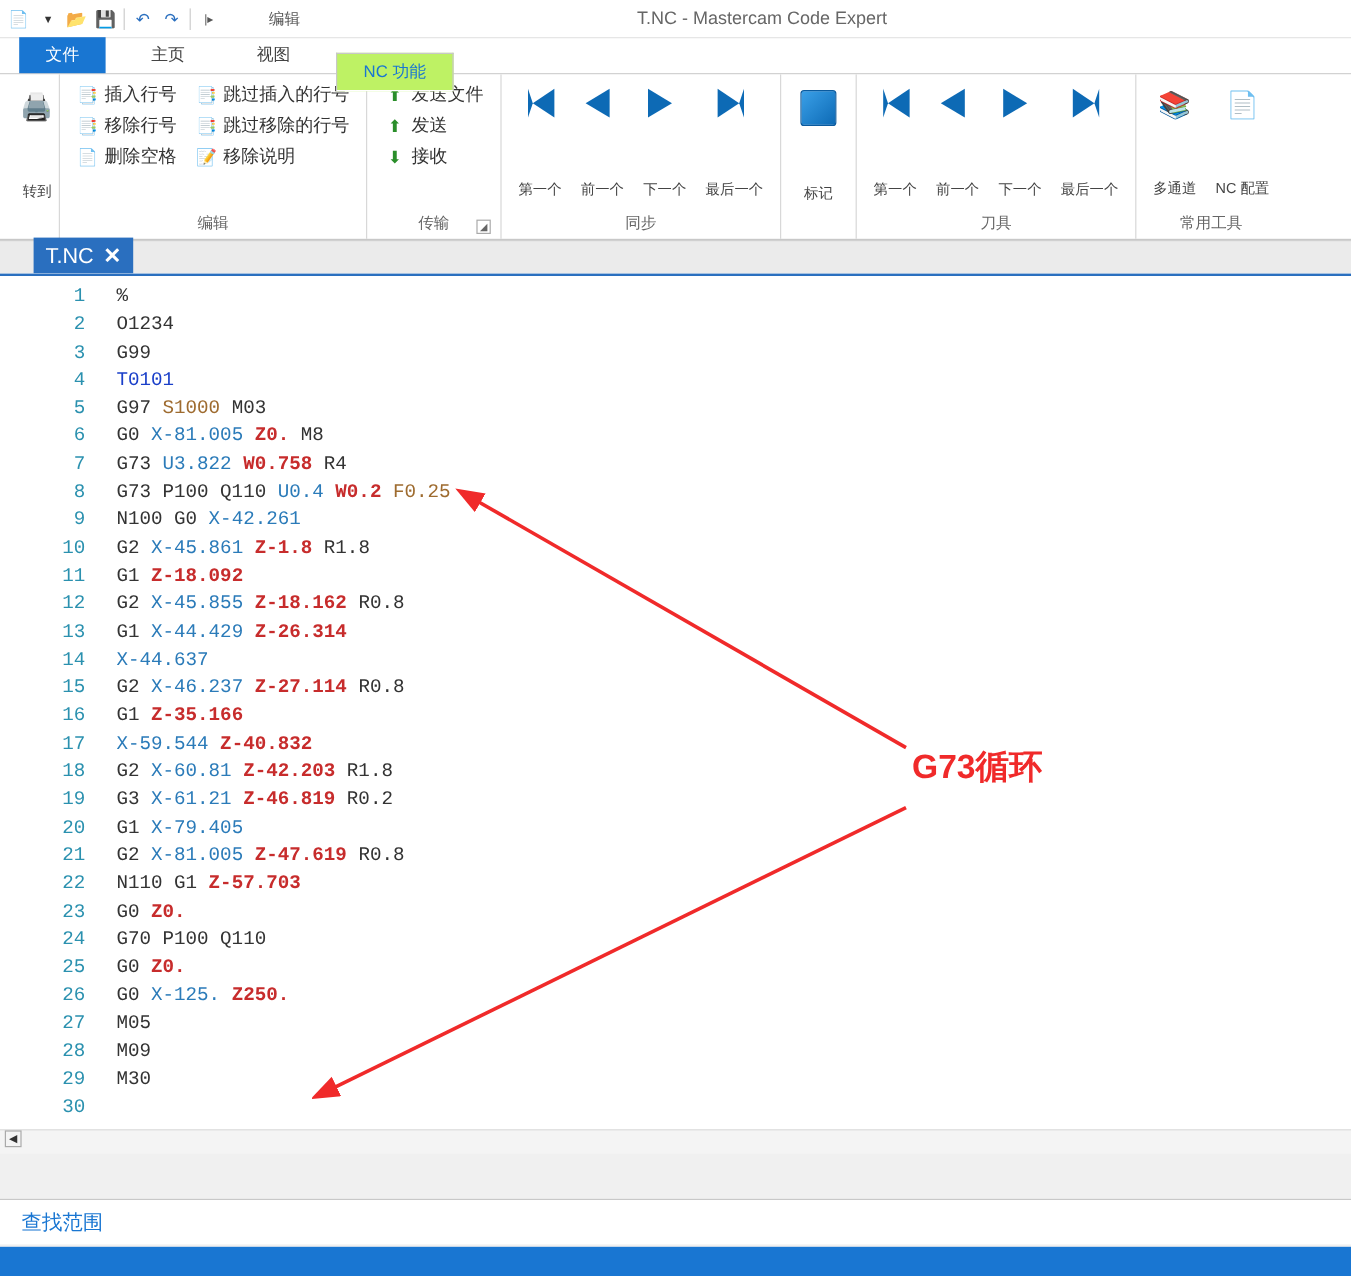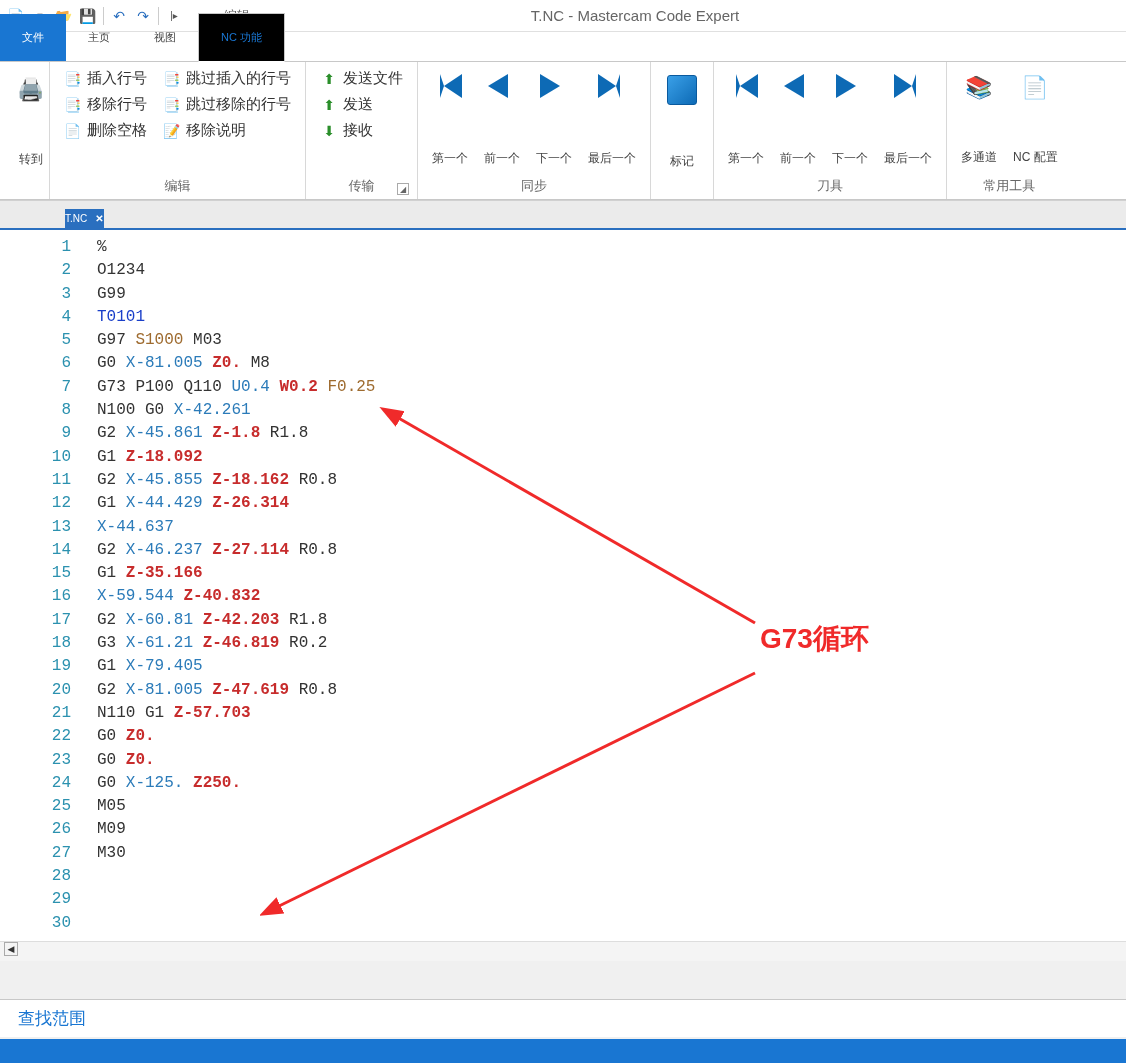--- a/index.html
+++ b/index.html
@@ -7,23 +7,23 @@
 
 
 .qat { height:32px; background:#fff; border-bottom:1px solid #e0e0e0; display:flex; align-items:center; padding:0 4px; }
 .qat .qbtn { width:24px; height:24px; display:flex; align-items:center; justify-content:center; cursor:pointer; font-size:14px; }
 .qat .qsep { width:1px; height:18px; background:#ccc; margin:0 3px; }
 .qat .tab-edit { margin-left:20px; padding:4px 18px; height:32px; display:flex; align-items:center; color:#555; }
 .qat .title { flex:1; text-align:center; color:#666; font-size:15px; padding-right:120px; }
 
 
 .tabs { height:30px; background:#fff; display:flex; align-items:flex-end; border-bottom:1px solid #c8c8c8; }
-.tab { padding:16px 22px; color:#444; cursor:pointer; font-size:11px; }
+.tab { padding:6px 22px; color:#444; cursor:pointer; font-size:14px;margin-left:16px; }
 .tab.file { background:#1976d2; color:#fff; }
-.tab.active { border:1px solid #c8c8c8; border-bottom:1px solid #fff; position:relative; top:1px; background:#000000; color:#1976d2; }
+.tab.active { border:1px solid #c8c8c8; border-bottom:1px solid #fff; position:relative; top:15px; background:#bef264; color:#1976d2; }
 
 
 .ribbon { background:#fff; border-bottom:1px solid #c8c8c8; height:138px; display:flex; }
 .rgroup { border-right:1px solid #d8d8d8; padding:4px 8px 2px; display:flex; flex-direction:column; justify-content:space-between; }
 .rgroup .body { display:flex; gap:4px; flex:1; }
 .rgroup .glabel { text-align:center; color:#666; font-size:13px; padding:2px 0; position:relative; }
 .rgroup .dlg { position:absolute; right:0; bottom:2px; width:12px; height:12px; border:1px solid #aaa; font-size:8px; display:flex; align-items:center; justify-content:center; cursor:pointer; }
 .vbtn { display:flex; flex-direction:column; align-items:center; justify-content:center; padding:4px 6px; cursor:pointer; min-width:46px; gap:3px; }
 .vbtn .ic { font-size:22px; }
 .vbtn .lb { font-size:12px; color:#444; text-align:center; white-space:nowrap;margin-top:45px; }
@@ -35,21 +35,21 @@
 .nav-ic { width:28px; height:28px; }
 .nav-first::before{content:"";display:block;width:0;height:0;border-top:12px solid transparent;border-bottom:12px solid transparent;border-right:18px solid #0d6ab5;border-left:4px solid #0d6ab5;margin-left:4px;}
 .nav-prev::before{content:"";display:block;width:0;height:0;border-top:12px solid transparent;border-bottom:12px solid transparent;border-right:20px solid #0d6ab5;}
 .nav-next::before{content:"";display:block;width:0;height:0;border-top:12px solid transparent;border-bottom:12px solid transparent;border-left:20px solid #0d6ab5;}
 .nav-last::before{content:"";display:block;width:0;height:0;border-top:12px solid transparent;border-bottom:12px solid transparent;border-left:18px solid #0d6ab5;border-right:4px solid #0d6ab5;margin-right:4px;}
 .mark{width:30px;height:30px;background:linear-gradient(135deg,#3aa0e8,#0d6ab5);border:1px solid #0a5a9e;border-radius:3px;}
 
 
 .edwrap { position:relative; background:#fff; }
 .filetab-bar { background:#ebebeb; height:28px; display:flex; align-items:flex-end; padding-left:28px; border-top:1px solid #d0d0d0;}
-.filetab { background:#2a6fbf; color:#fff; padding:4px 0; display:flex; align-items:center; gap:8px; font-size:10px; cursor:pointer;margin-left:37px; }
+.filetab { background:#2a6fbf; color:#fff; padding:4px 10px; display:flex; align-items:center; gap:8px; font-size:18px; cursor:pointer; }
 .filetab .x { font-weight:bold; cursor:pointer; }
 .editor { display:flex; background:#fff; font-family:Consolas,"Courier New",monospace; font-size:16px; line-height:23.3px; border-top:2px solid #2a6fbf;}
 .gutter { width:85px; text-align:right; color:#2b91af; padding:6px 14px 6px 0; user-select:none; background:#fff; }
 .gutter div { height:23.3px; }
 .code { padding:6px 0 6px 12px; flex:1; position:relative; }
 .code .ln { height:23.3px; white-space:pre; }
 .code .ln.hl { background:#eef5fd; }
 .tk-k { color:#333; }
 .tk-x { color:#2b7bb9; }
 .tk-z { color:#c72c2c; font-weight:bold; }
@@ -270,36 +270,38 @@
         <div>29</div>
         <div>30</div>
       </div>
     <div class="code" id="code">
         <div class="ln"><span class="tk-k">%</span></div>
         <div class="ln"><span class="tk-k">O1234</span></div>
         <div class="ln"><span class="tk-k">G99</span></div>
         <div class="ln"><span class="tk-b">T0101</span></div>
         <div class="ln"><span class="tk-k">G97 </span><span class="tk-s">S1000</span><span class="tk-k"> M03</span></div>
         <div class="ln"><span class="tk-g">G0 </span><span class="tk-x">X-81.005 </span><span class="tk-z">Z0.</span><span class="tk-k"> M8</span></div>
+        <div class="ln"><span class="tk-k">G73 </span><span class="tk-u">U3.822 </span><span class="tk-w">W0.758</span><span class="tk-k"> R4</span></div>
         <div class="ln"><span class="tk-k">G73 P100 Q110 </span><span class="tk-u">U0.4 </span><span class="tk-w">W0.2</span><span class="tk-k"> </span><span class="tk-f">F0.25</span></div>
         <div class="ln"><span class="tk-k">N100 </span><span class="tk-g">G0 </span><span class="tk-x">X-42.261</span></div>
         <div class="ln"><span class="tk-g">G2 </span><span class="tk-x">X-45.861 </span><span class="tk-z">Z-1.8</span><span class="tk-k"> R1.8</span></div>
         <div class="ln"><span class="tk-g">G1 </span><span class="tk-z">Z-18.092</span></div>
         <div class="ln"><span class="tk-g">G2 </span><span class="tk-x">X-45.855 </span><span class="tk-z">Z-18.162</span><span class="tk-k"> R0.8</span></div>
         <div class="ln"><span class="tk-g">G1 </span><span class="tk-x">X-44.429 </span><span class="tk-z">Z-26.314</span></div>
         <div class="ln"><span class="tk-x">X-44.637</span></div>
         <div class="ln"><span class="tk-g">G2 </span><span class="tk-x">X-46.237 </span><span class="tk-z">Z-27.114</span><span class="tk-k"> R0.8</span></div>
         <div class="ln"><span class="tk-g">G1 </span><span class="tk-z">Z-35.166</span></div>
         <div class="ln"><span class="tk-x">X-59.544 </span><span class="tk-z">Z-40.832</span></div>
         <div class="ln"><span class="tk-g">G2 </span><span class="tk-x">X-60.81 </span><span class="tk-z">Z-42.203</span><span class="tk-k"> R1.8</span></div>
         <div class="ln"><span class="tk-g">G3 </span><span class="tk-x">X-61.21 </span><span class="tk-z">Z-46.819</span><span class="tk-k"> R0.2</span></div>
         <div class="ln"><span class="tk-g">G1 </span><span class="tk-x">X-79.405</span></div>
         <div class="ln"><span class="tk-g">G2 </span><span class="tk-x">X-81.005 </span><span class="tk-z">Z-47.619</span><span class="tk-k"> R0.8</span></div>
         <div class="ln"><span class="tk-k">N110 </span><span class="tk-g">G1 </span><span class="tk-z">Z-57.703</span></div>
         <div class="ln"><span class="tk-g">G0 </span><span class="tk-z">Z0.</span></div>
+        <div class="ln"><span class="tk-k">G70 P100 Q110</span></div>
         <div class="ln"><span class="tk-g">G0 </span><span class="tk-z">Z0.</span></div>
         <div class="ln"><span class="tk-g">G0 </span><span class="tk-x">X-125. </span><span class="tk-z">Z250.</span></div>
         <div class="ln"><span class="tk-k">M05</span></div>
         <div class="ln"><span class="tk-k">M09</span></div>
         <div class="ln"><span class="tk-k">M30</span></div>
       </div>
   </div>
 
   <div class="anno-label" style="left:760px; top:392px;font-weight:bold;">G73循环</div>
   <svg class="anno-arrow" style="left:260px; top:170px;" width="510" height="530">

